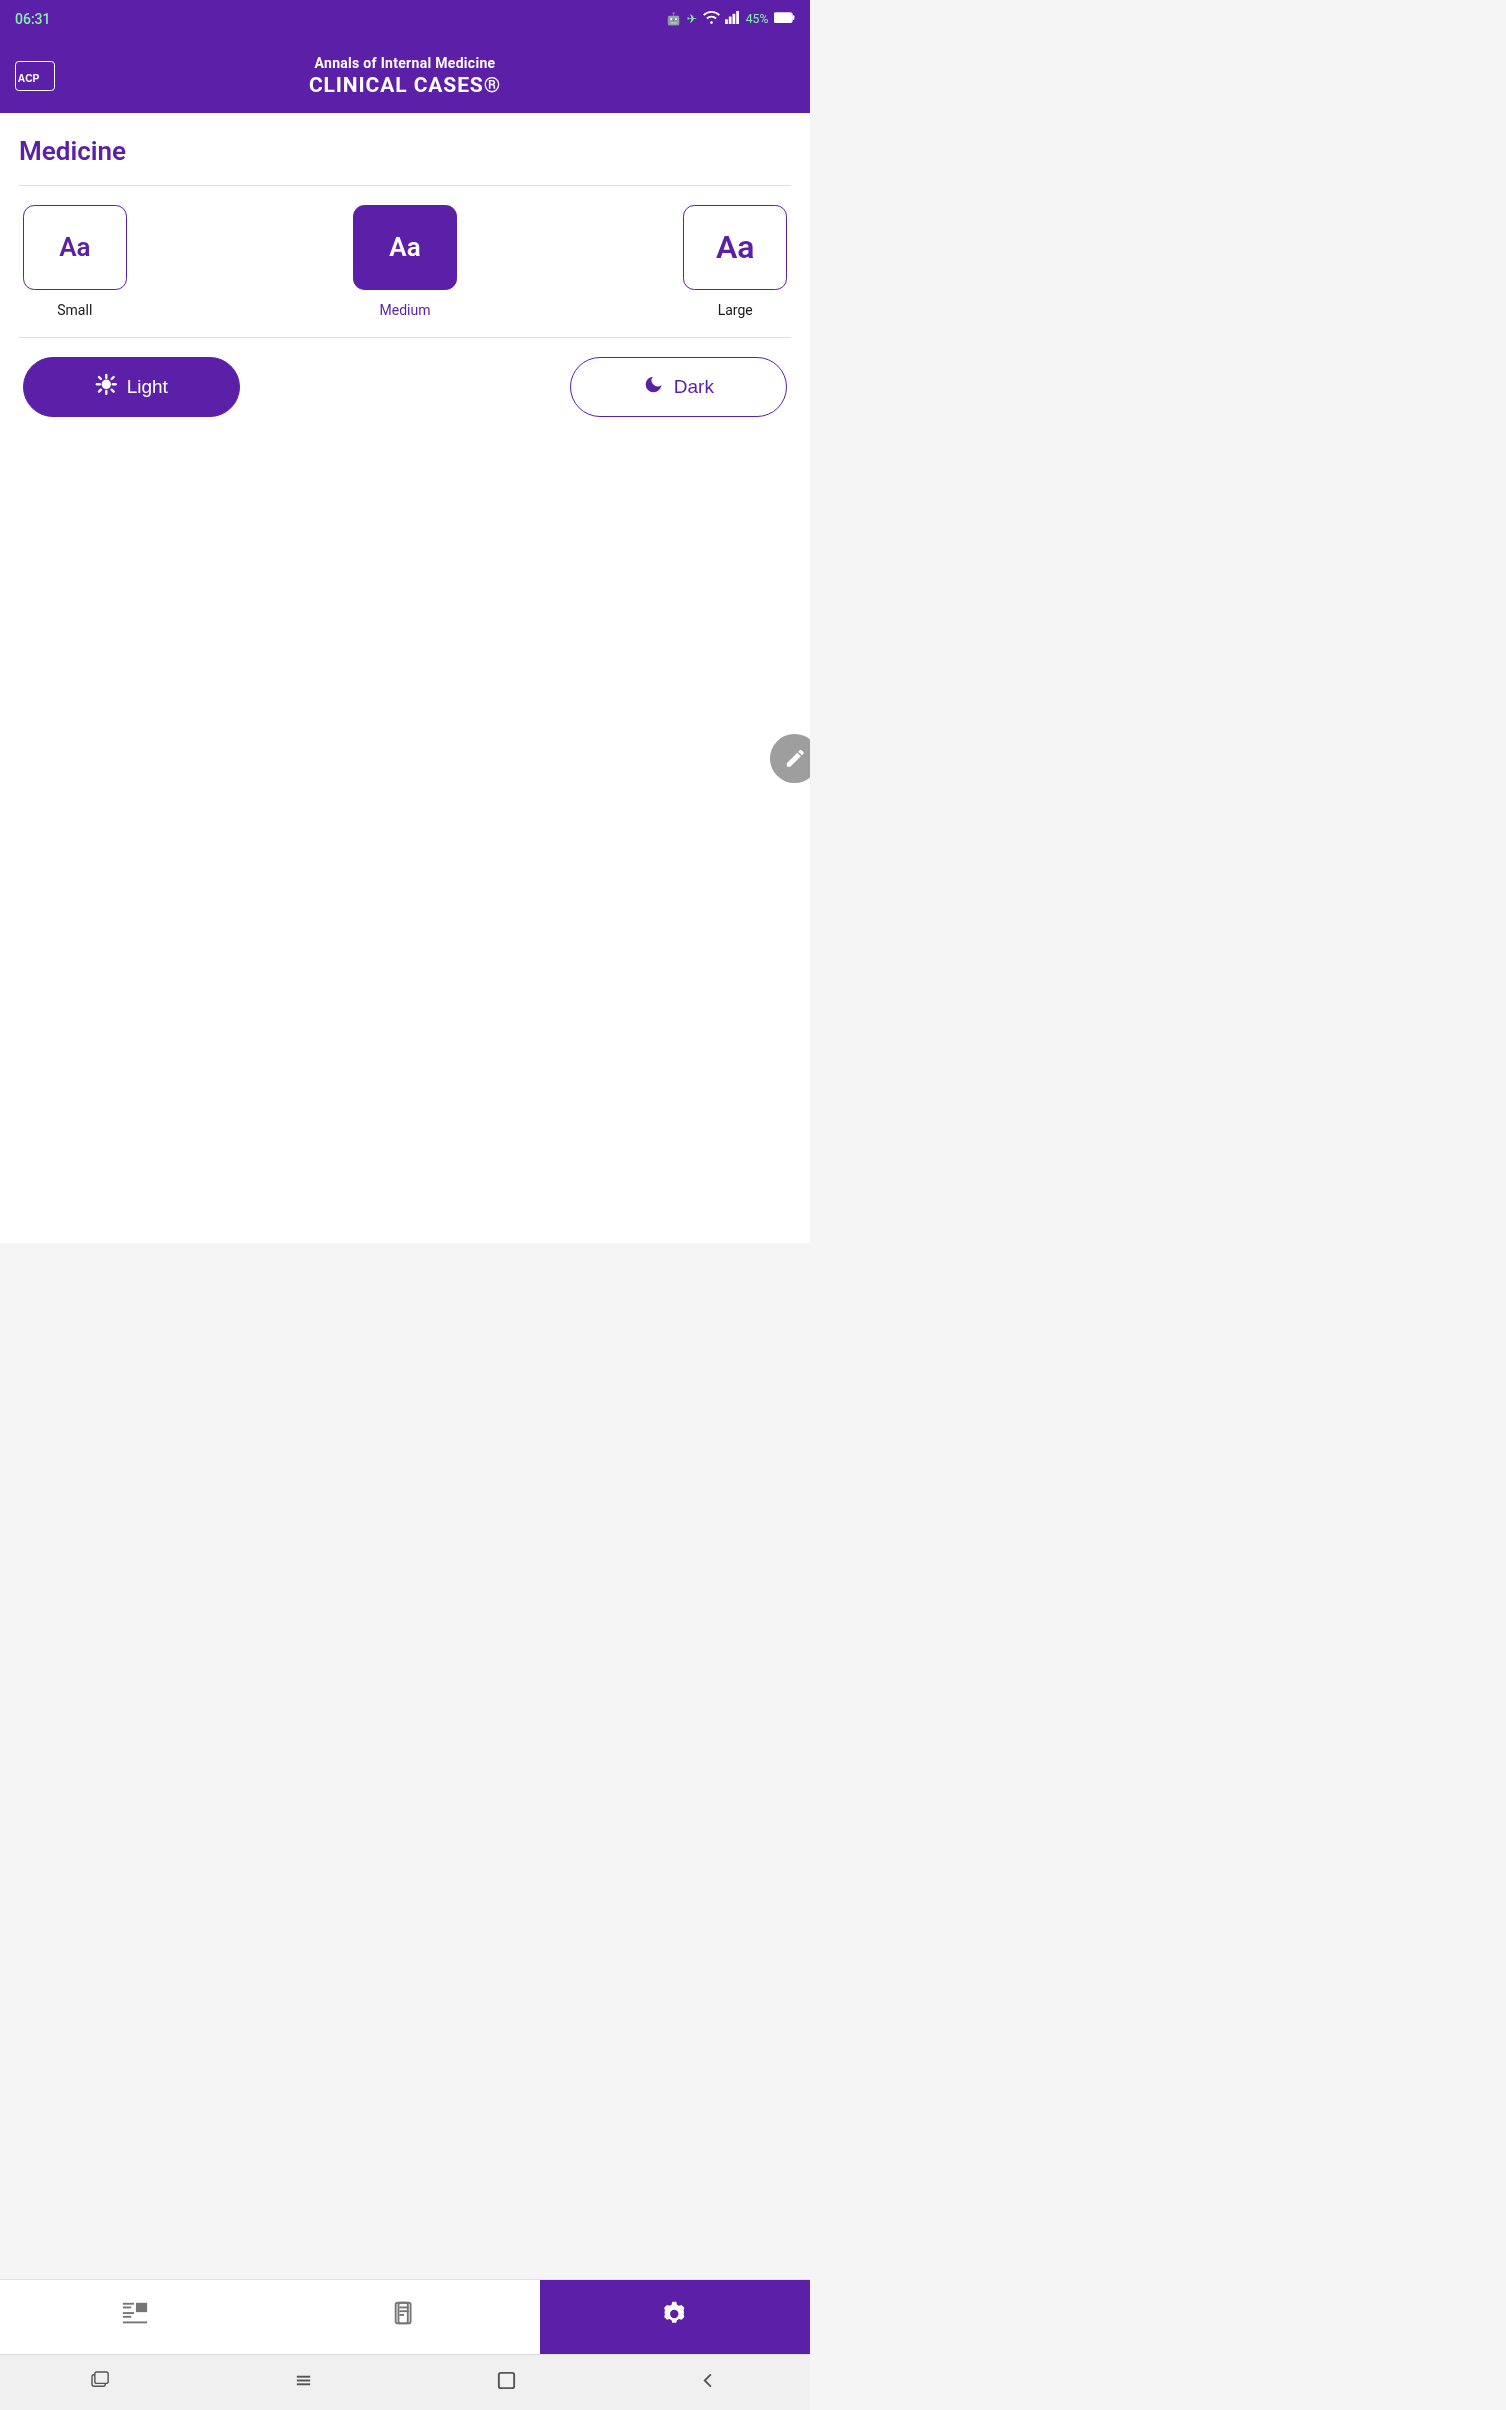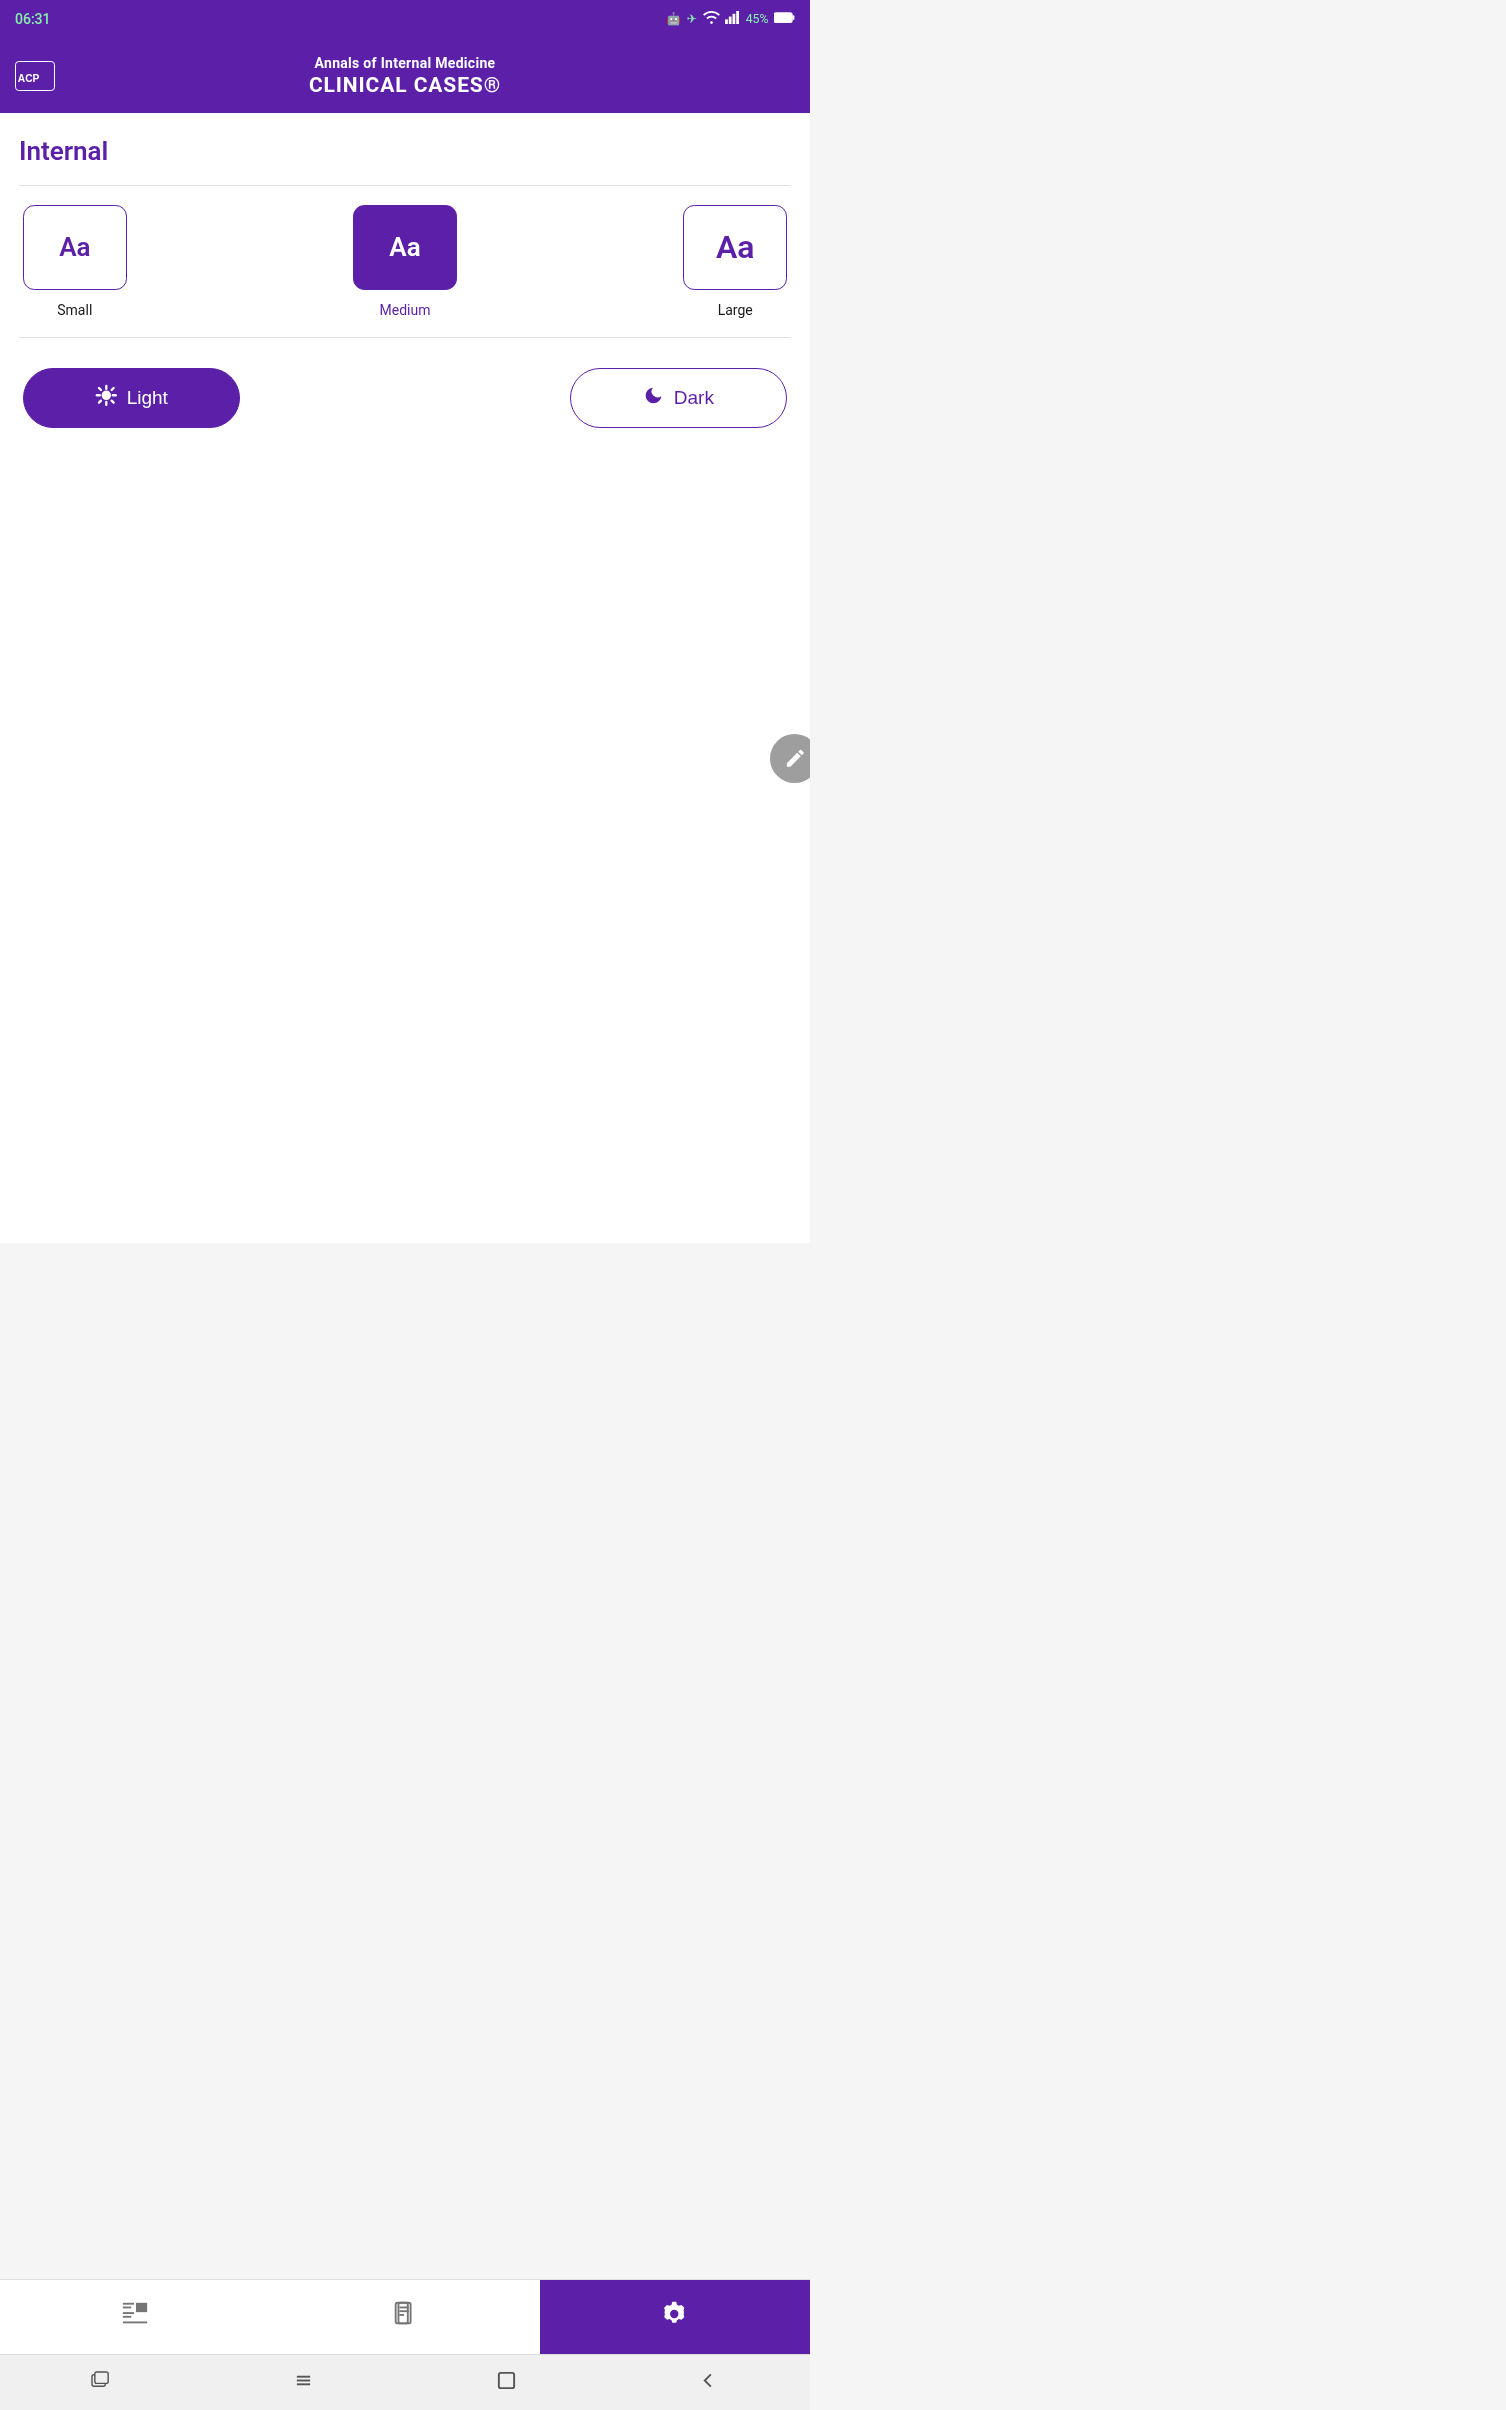--- a/index.html
+++ b/index.html
@@ -194,21 +194,20 @@
       height: 60px;
       border-radius: 38px;
       display: flex;
       align-items: center;
       justify-content: center;
       gap: 9.4px;
       cursor: pointer;
       font-size: 19px;
       font-weight: 500;
       border: 1.9px solid #5b1fa8;
-      margin-top: 11px;
     }
 
     .appearance-btn.light {
       background: #5b1fa8;
       color: white;
       border-color: #5b1fa8;
     }
 
     .appearance-btn.dark {
       background: white;
@@ -335,21 +334,21 @@
       </svg>
     </div>
   </div>
   <div class="header-title-block">
     <div class="header-title-top">Annals of Internal Medicine</div>
     <div class="header-title-bottom">CLINICAL CASES®</div>
   </div>
 </div>
 
 <div class="main-content content-wrapper">
-  <h1 class="page-title">Internal</h1>
+  <h1 class="page-title">Medicine</h1>
 
   <hr class="section-divider">
 
   <div>
     <div class="text-size-options">
 
       <div class="text-size-option">
         <div class="text-size-btn">
           <span class="aa-text">Aa</span>
         </div>

